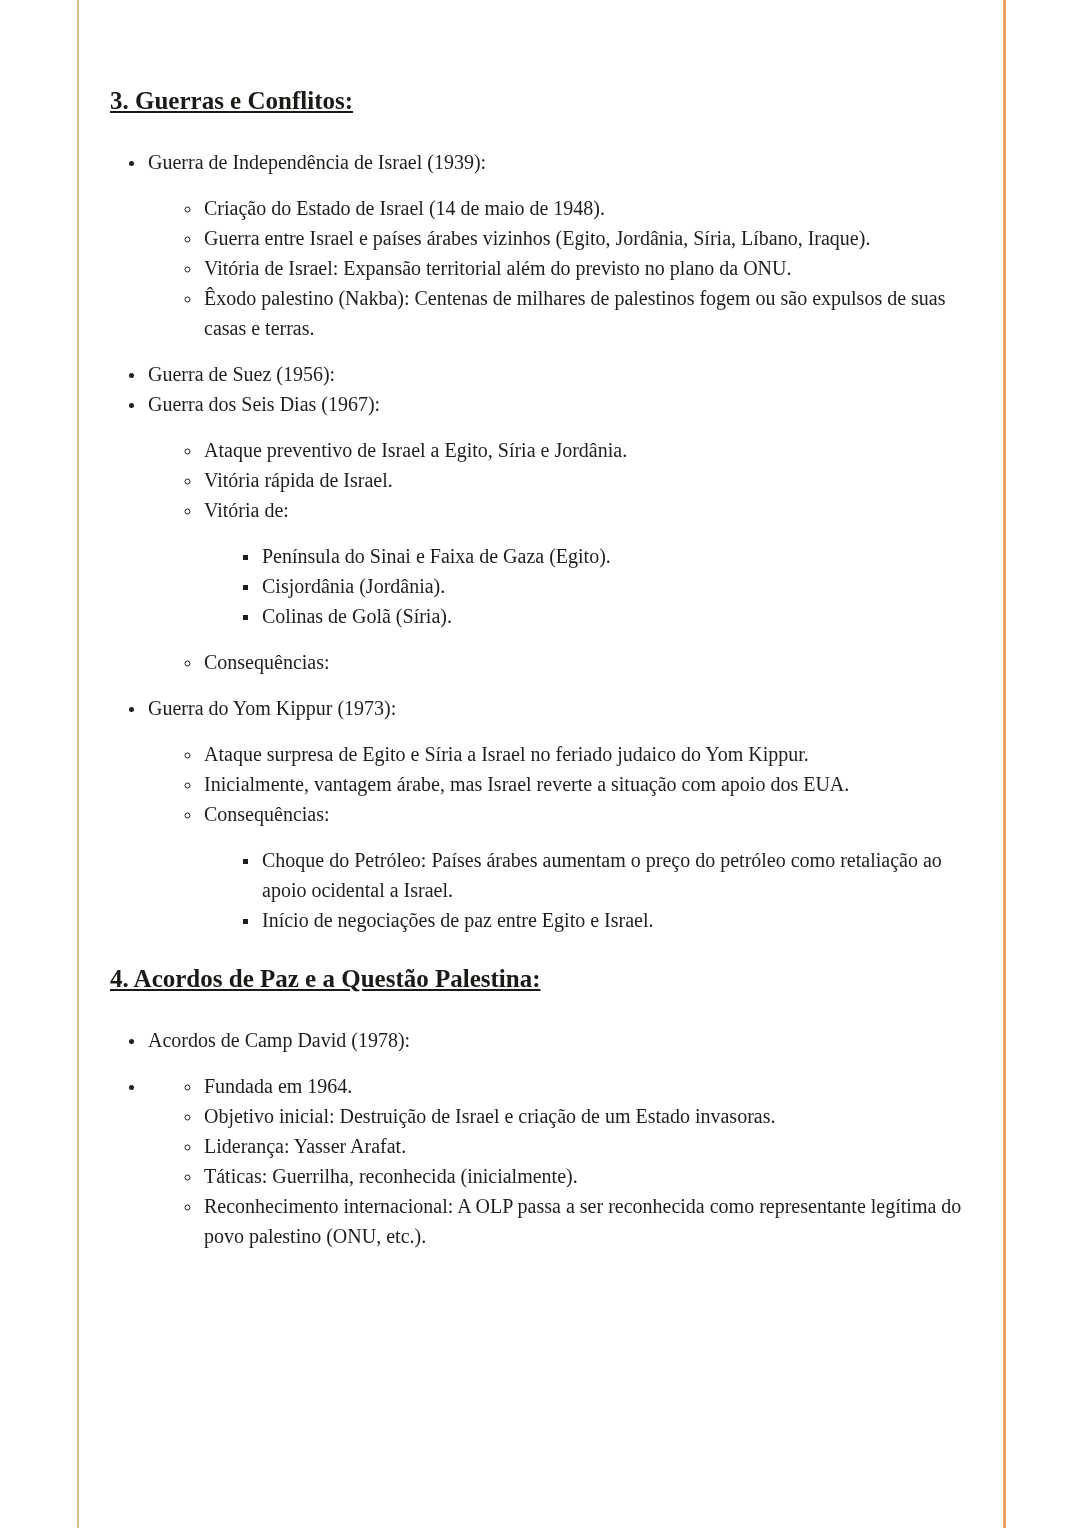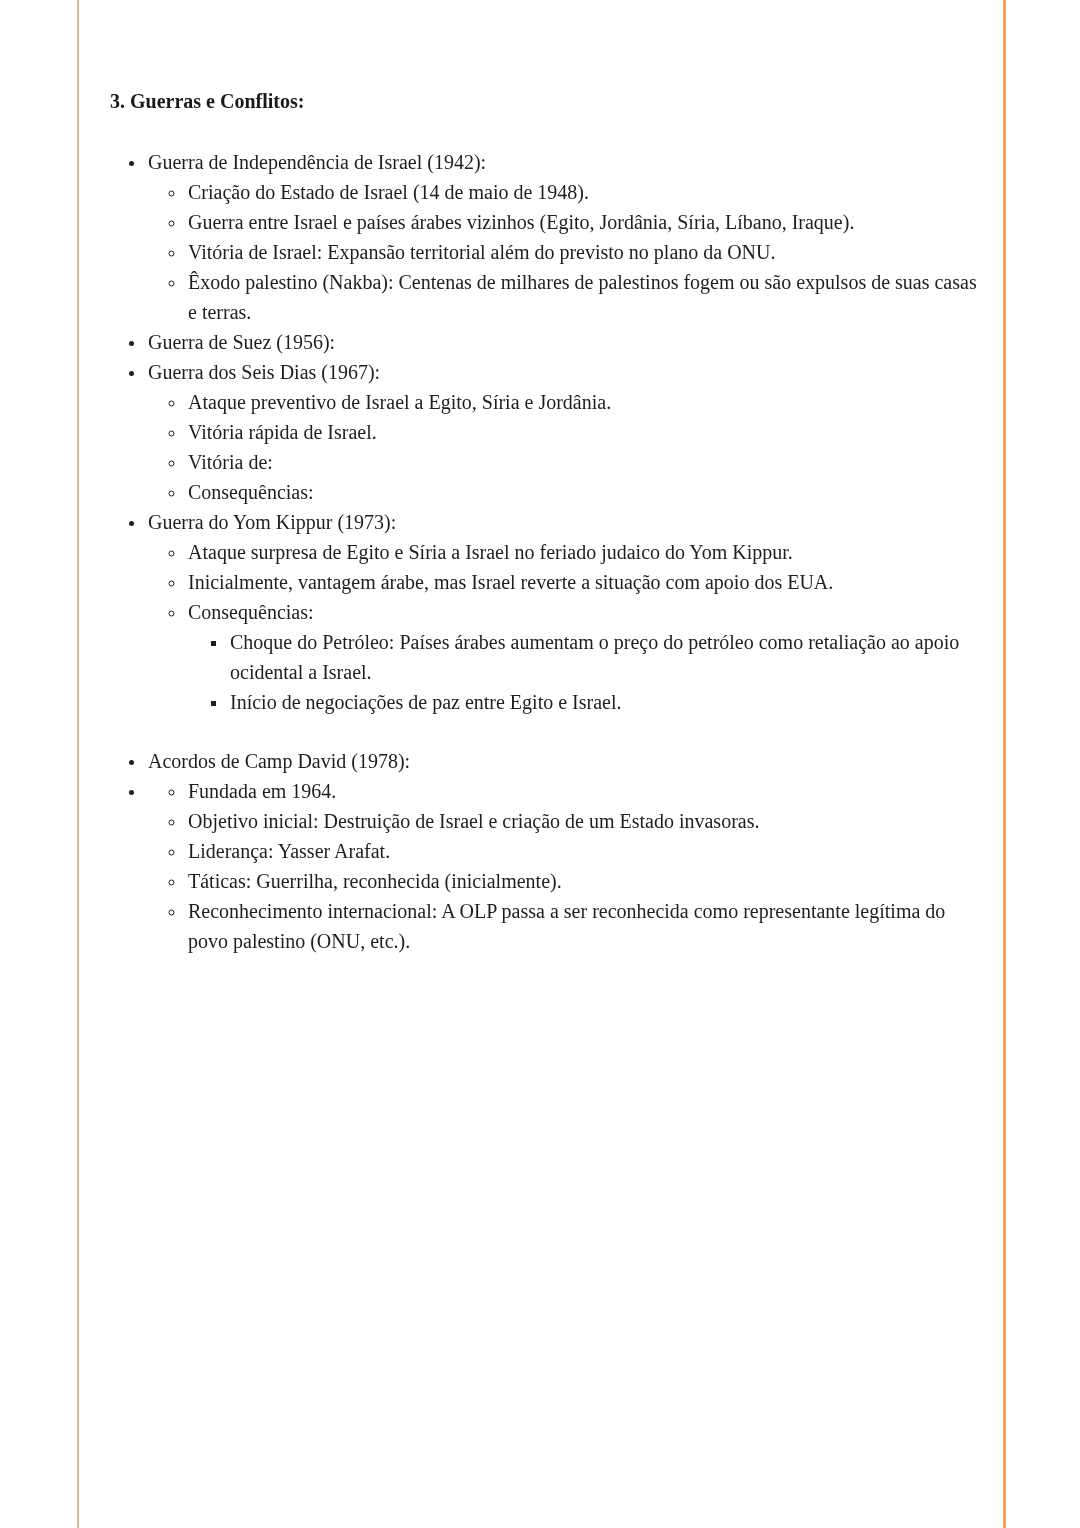--- a/index.html
+++ b/index.html
@@ -25,28 +25,29 @@
 
   .content {
     position: absolute;
     left: 110px;
     top: 86px;
     width: 876px;
     font-size: 20px;
     line-height: 30px;
   }
   .section-heading {
-    font-size: 20px;
+    font-size: 25px;
     font-weight: bold;
     margin: 0 0 31px 0;
     line-height: 30px;
     color: #1b1a17;
+    text-decoration: underline;
   }
   ul {
-    margin: 0;
+    margin: 16px;
     list-style-position: outside;
   }
   ul.lvl1 {
     list-style-type: disc;
     padding-left: 36px;
     margin: 0 0 29px 0;
   }
   ul.lvl2 {
     list-style-type: circle;
     padding-left: 38px;
@@ -65,44 +66,49 @@
 </head>
 <body>
 
 <main>
   <div class="page-rule rule-left" style="background: rgb(212, 188, 147);"></div>
   <div class="page-rule rule-right" style="background: rgb(242, 160, 102);"></div>
   <div class="content" id="sections-root">
       <section>
         <h3 class="section-heading">3. Guerras e Conflitos:</h3>
         <ul class="lvl1">
-          <li><span>Guerra de Independência de Israel (1942):</span><ul class="lvl2">
+          <li><span>Guerra de Independência de Israel (1939):</span><ul class="lvl2">
               <li><span>Criação do Estado de Israel (14 de maio de 1948).</span></li>
               <li><span>Guerra entre Israel e países árabes vizinhos (Egito, Jordânia, Síria, Líbano, Iraque).</span></li>
               <li><span>Vitória de Israel: Expansão territorial além do previsto no plano da ONU.</span></li>
               <li><span>Êxodo palestino (Nakba): Centenas de milhares de palestinos fogem ou são expulsos de suas casas e terras.</span></li>
             </ul></li>
           <li><span>Guerra de Suez (1956):</span></li>
           <li><span>Guerra dos Seis Dias (1967):</span><ul class="lvl2">
               <li><span>Ataque preventivo de Israel a Egito, Síria e Jordânia.</span></li>
               <li><span>Vitória rápida de Israel.</span></li>
-              <li><span>Vitória de:</span></li>
+              <li><span>Vitória de:</span><ul class="lvl3">
+                  <li><span>Península do Sinai e Faixa de Gaza (Egito).</span></li>
+                  <li><span>Cisjordânia (Jordânia).</span></li>
+                  <li><span>Colinas de Golã (Síria).</span></li>
+                </ul></li>
               <li><span>Consequências:</span></li>
             </ul></li>
           <li><span>Guerra do Yom Kippur (1973):</span><ul class="lvl2">
               <li><span>Ataque surpresa de Egito e Síria a Israel no feriado judaico do Yom Kippur.</span></li>
               <li><span>Inicialmente, vantagem árabe, mas Israel reverte a situação com apoio dos EUA.</span></li>
               <li><span>Consequências:</span><ul class="lvl3">
                   <li><span>Choque do Petróleo: Países árabes aumentam o preço do petróleo como retaliação ao apoio ocidental a Israel.</span></li>
                   <li><span>Início de negociações de paz entre Egito e Israel.</span></li>
                 </ul></li>
             </ul></li>
         </ul>
       </section>
       <section>
+        <h3 class="section-heading">4. Acordos de Paz e a Questão Palestina:</h3>
         <ul class="lvl1">
           <li><span>Acordos de Camp David (1978):</span></li>
           <li><ul class="lvl2">
               <li><span>Fundada em 1964.</span></li>
               <li><span>Objetivo inicial: Destruição de Israel e criação de um Estado invasoras.</span></li>
               <li><span>Liderança: Yasser Arafat.</span></li>
               <li><span>Táticas: Guerrilha, reconhecida (inicialmente).</span></li>
               <li><span>Reconhecimento internacional: A OLP passa a ser reconhecida como representante legítima do povo palestino (ONU, etc.).</span></li>
             </ul></li>
         </ul>

